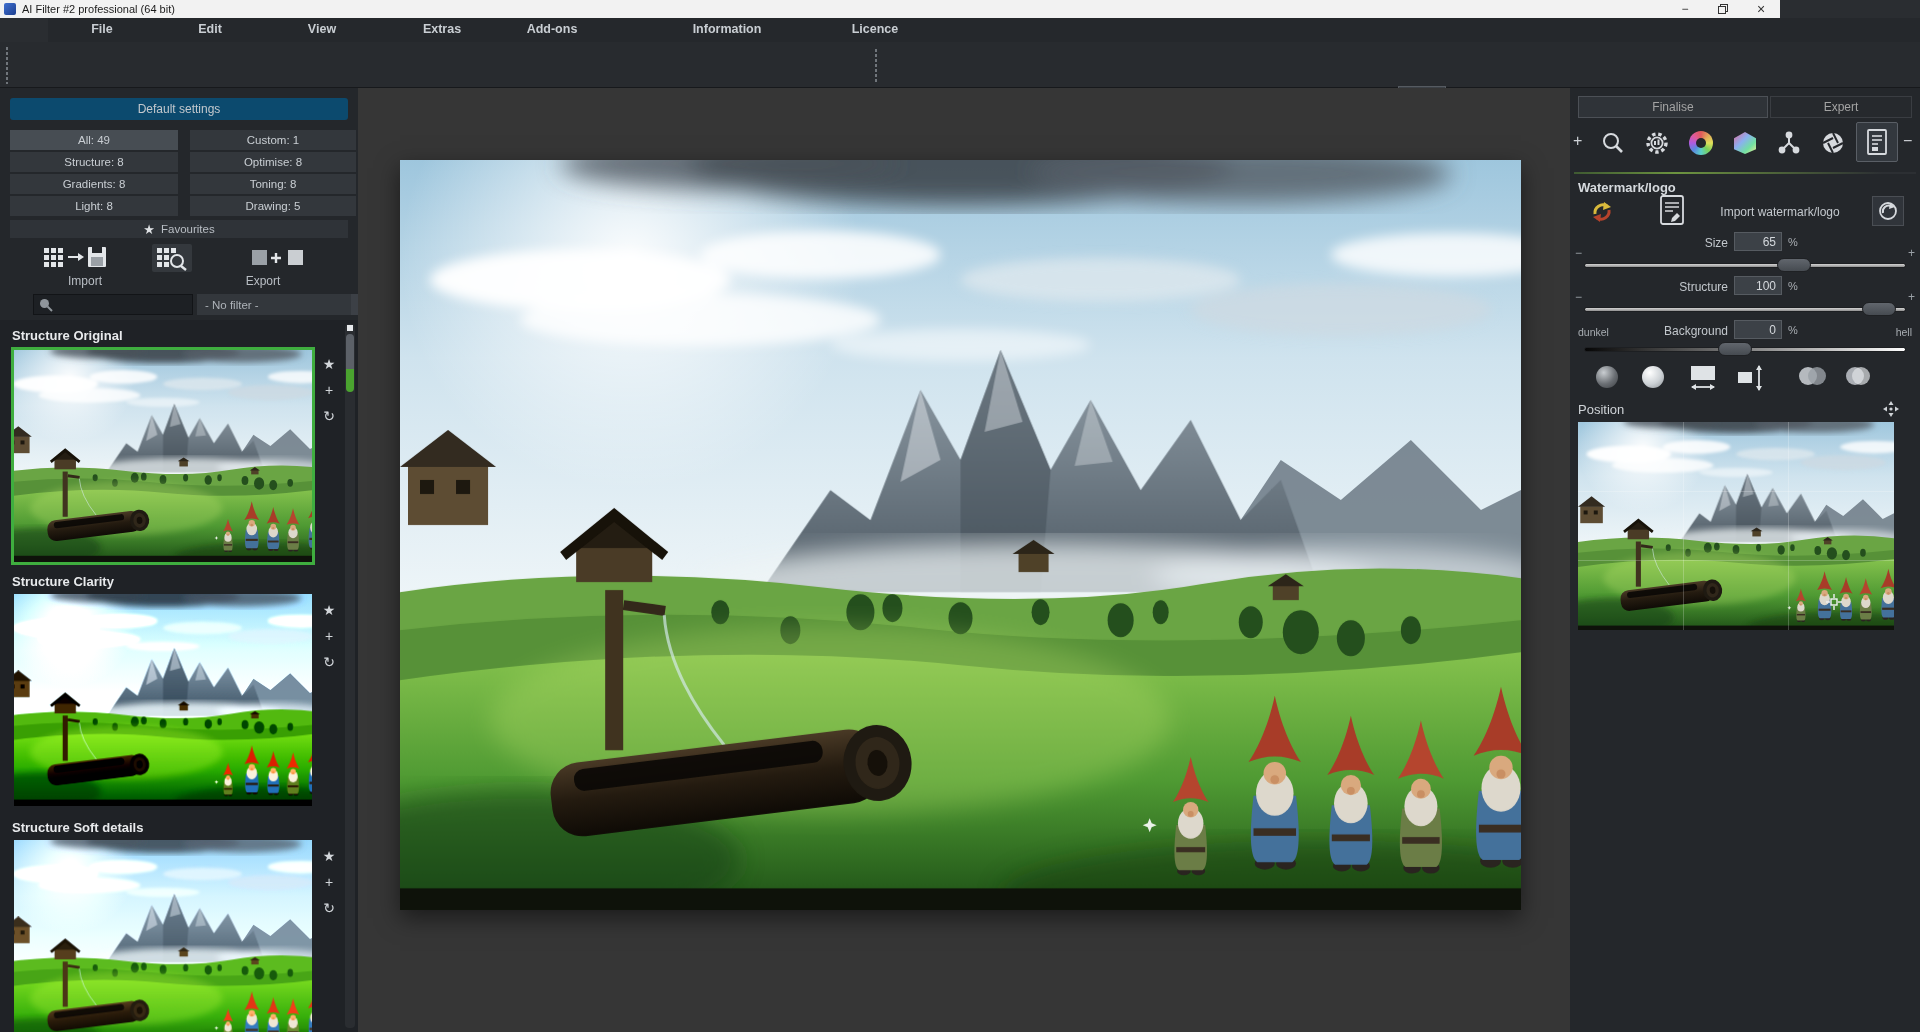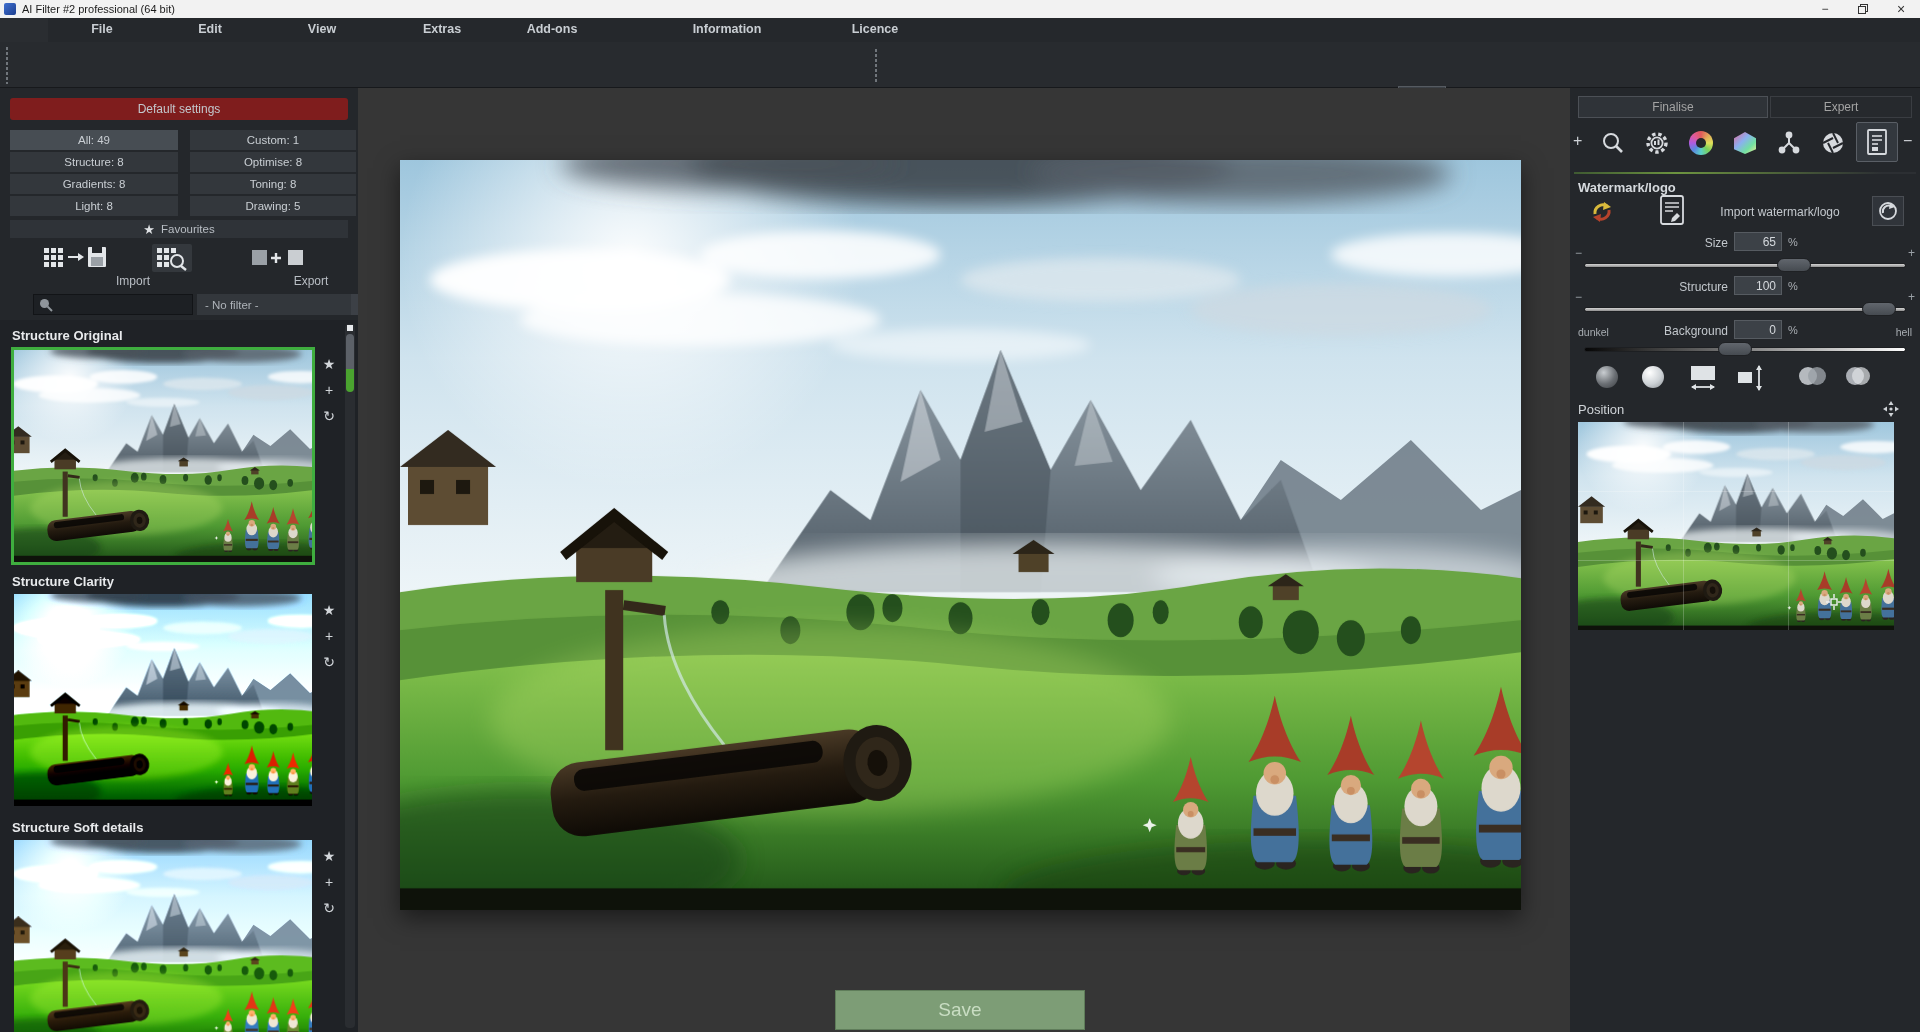--- a/index.html
+++ b/index.html
@@ -1,21 +1,21 @@
 <!DOCTYPE html>
 <html><head>
 <meta charset="utf-8">
 <style>
   *{margin:0;padding:0;box-sizing:border-box;}
   html,body{width:1920px;height:1032px;background:#2a2d31;font-family:"Liberation Sans",sans-serif;overflow:hidden;}
   .ab{position:absolute;}
   .app{position:relative;width:1920px;height:1032px;background:#2a2d31;color:#c9ced3;font-size:12px;}
 
   
-  .titlebar{position:absolute;left:0;top:0;width:1920px;height:18px;background:#f2f2f2;display:flex;align-items:center;color:#1b1b1b;}
+  .titlebar{position:absolute;left:0;top:0;width:1780px;height:18px;background:#f2f2f2;display:flex;align-items:center;color:#1b1b1b;}
   .appicon{width:12px;height:12px;margin:0 6px 0 4px;background:linear-gradient(135deg,#3f6fd0,#1d3f8f);border-radius:2px;}
   .titletext{font-size:11px;}
   .wincontrols{margin-left:auto;display:flex;height:18px;}
   .winbtn{width:38px;height:18px;display:flex;align-items:center;justify-content:center;color:#333;font-size:12px;}
   .winbtn svg{display:block;}
 
   
   .menubar{position:absolute;left:0;top:18px;width:1920px;height:24px;background:#25282c;margin-left:48px;}
   .menuitem{position:absolute;top:4px;transform:translateX(-50%);font-weight:bold;font-size:12.5px;color:#c9ced3;cursor:default;}
 
@@ -29,30 +29,30 @@
   .presetdrop .val{flex:1;padding-left:8px;color:#9aa0a8;font-size:11.5px;white-space:nowrap;overflow:hidden;}
   .presetdrop .arr{width:22px;height:100%;background:#43484f;display:flex;align-items:center;justify-content:center;color:#d4d8dc;font-size:9px;border-left:1px solid #565b61;}
   .tlabel{position:absolute;font-size:10.5px;color:#b6bbc1;}
   .zoombox{position:absolute;left:1398px;top:44px;width:48px;height:20px;background:#3c4147;border:1px solid #565b61;color:#d4d8dc;font-size:12px;text-align:right;padding-right:6px;}
   .zslider{position:absolute;left:1262px;top:66px;width:190px;height:12px;}
   .zslider .track{position:absolute;left:0;right:0;top:4px;height:5px;background:linear-gradient(#cfcfcf,#8b8b8b);border-radius:3px;border:1px solid #1d1f22;}
   .zslider .thumb{position:absolute;top:0;width:26px;height:12px;border-radius:6px;background:linear-gradient(#6a6f76,#4a4e54);border:1px solid #222;}
 
   
   .leftpanel{position:absolute;left:0;top:88px;width:358px;height:944px;background:#24272b;}
-  .defaultsbtn{position:absolute;left:10px;top:10px;width:338px;height:22px;background:#7f1d1d;border-radius:3px;display:flex;align-items:center;justify-content:center;color:#c3c8cd;font-size:12px;}
+  .defaultsbtn{position:absolute;left:10px;top:10px;width:338px;height:22px;background:#0c4a6e;border-radius:3px;display:flex;align-items:center;justify-content:center;color:#c3c8cd;font-size:12px;}
   .catgrid{position:absolute;left:10px;top:42px;width:338px;display:grid;grid-template-columns:168px 166px;gap:2px 12px;}
   .catbtn{height:20px;background:#33373c;display:flex;align-items:center;justify-content:center;font-size:11.5px;color:#c9ced3;}
   .catbtn.active{background:#474d53;}
   .favbar{position:absolute;left:10px;top:132px;width:338px;height:18px;background:#2f3338;display:flex;align-items:center;justify-content:center;gap:6px;color:#b9bec4;font-size:11.5px;}
   .impexp{position:absolute;left:0;top:154px;width:358px;height:30px;}
   .impexp .grp{position:absolute;top:2px;display:flex;align-items:center;}
   .grp.hl{background:#34383d;border-radius:2px;padding:1px 3px;}
   .ielabels{position:absolute;top:186px;left:0;width:358px;height:16px;font-size:12px;color:#b9bec4;}
-  .ielabels .half{position:absolute;top:0;text-align:center;margin-left:48px;}
+  .ielabels .half{position:absolute;top:0;text-align:center;}
   .searchrow{position:absolute;left:0;top:206px;width:358px;height:22px;margin-left:23px;}
   .searchbox{position:absolute;left:10px;top:0;width:160px;height:21px;background:#1d2024;border:1px solid #121417;display:flex;align-items:center;padding-left:4px;}
   .filterdrop{position:absolute;left:174px;top:0;width:174px;height:21px;background:#33373c;display:flex;align-items:center;}
   .filterdrop .val{flex:1;padding-left:8px;color:#aeb3b9;font-size:11.5px;}
   .filterdrop .arr{width:20px;height:100%;background:#3c4046;display:flex;align-items:center;justify-content:center;font-size:8px;color:#d4d8dc;}
   .presetlist{position:absolute;left:0;top:232px;width:358px;height:712px;background:#1f2226;overflow:hidden;}
   .ptitle{position:absolute;left:12px;font-weight:bold;font-size:13px;color:#e8eaec;}
   .pthumb{position:absolute;left:14px;width:298px;height:212px;background:#000;}
   .pthumb svg{display:block;width:100%;height:100%;}
   .pthumb.sel{outline:3px solid #3fae3f;outline-offset:0px;}
@@ -606,21 +606,20 @@
       </div>
     </div>
   </div>
 
   <div class="canvas">
     <div class="photo">
       <svg viewBox="0 0 1120 750" preserveAspectRatio="xMidYMid slice">
           <use href="#landscape"></use>
         </svg>
     </div>
-    <div class="savebtn">Save</div>
   </div>
 
   <div class="rightpanel">
     <div class="rtab active" style="left:8px;width:190px">Finalise</div>
     <div class="rtab idle" style="left:200px;width:142px">Expert</div>
 
     <span class="pmtext" style="left:3px;top:44px">+</span>
     <div class="ribtn" style="left:24px">
       <svg class="icsvg" width="24" height="24">
           <circle cx="10" cy="10" r="7" fill="none" stroke="#d7dade" stroke-width="2"></circle>

